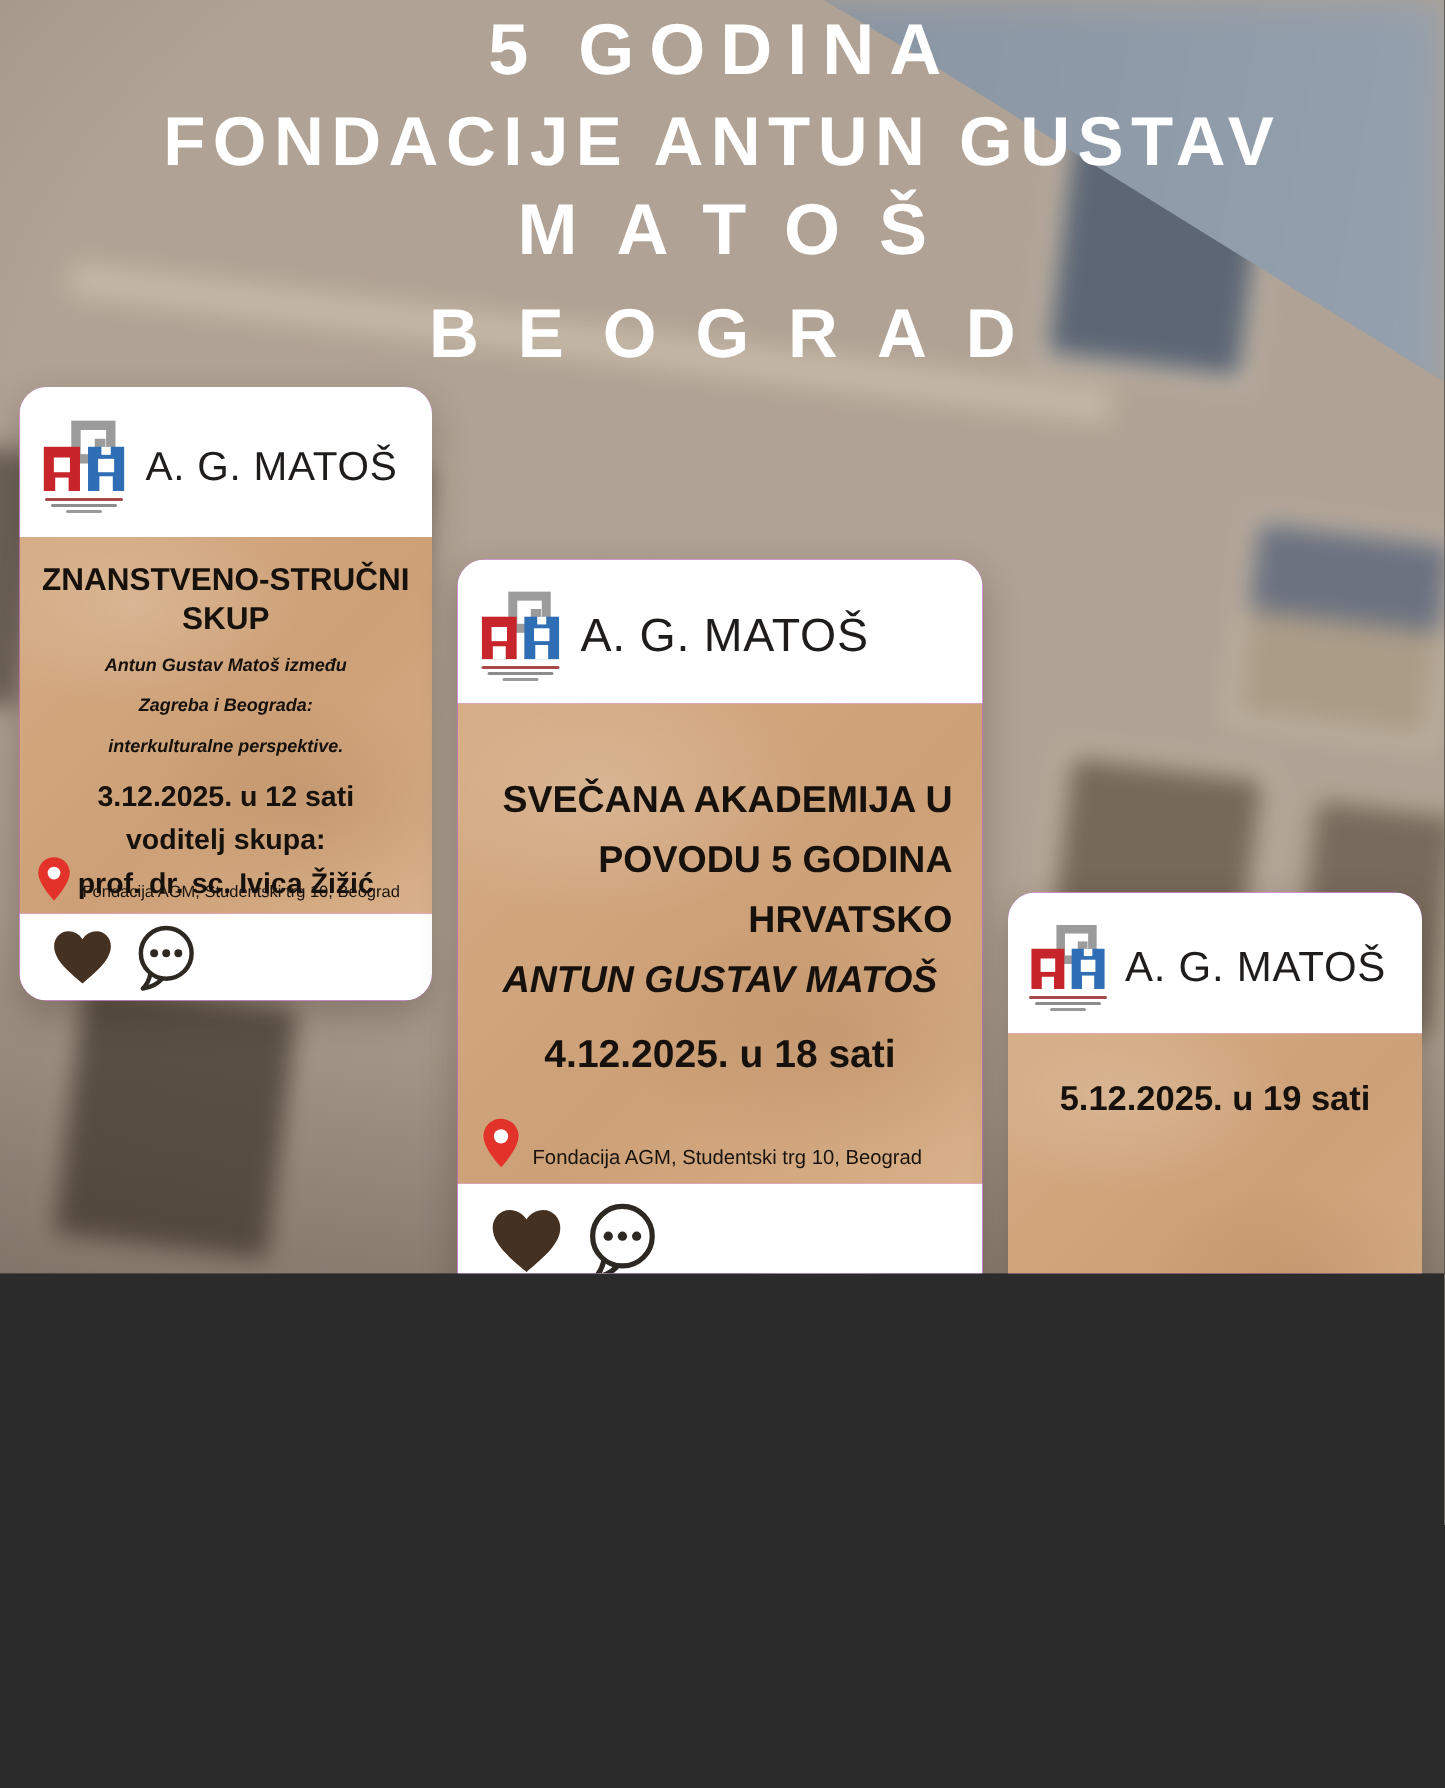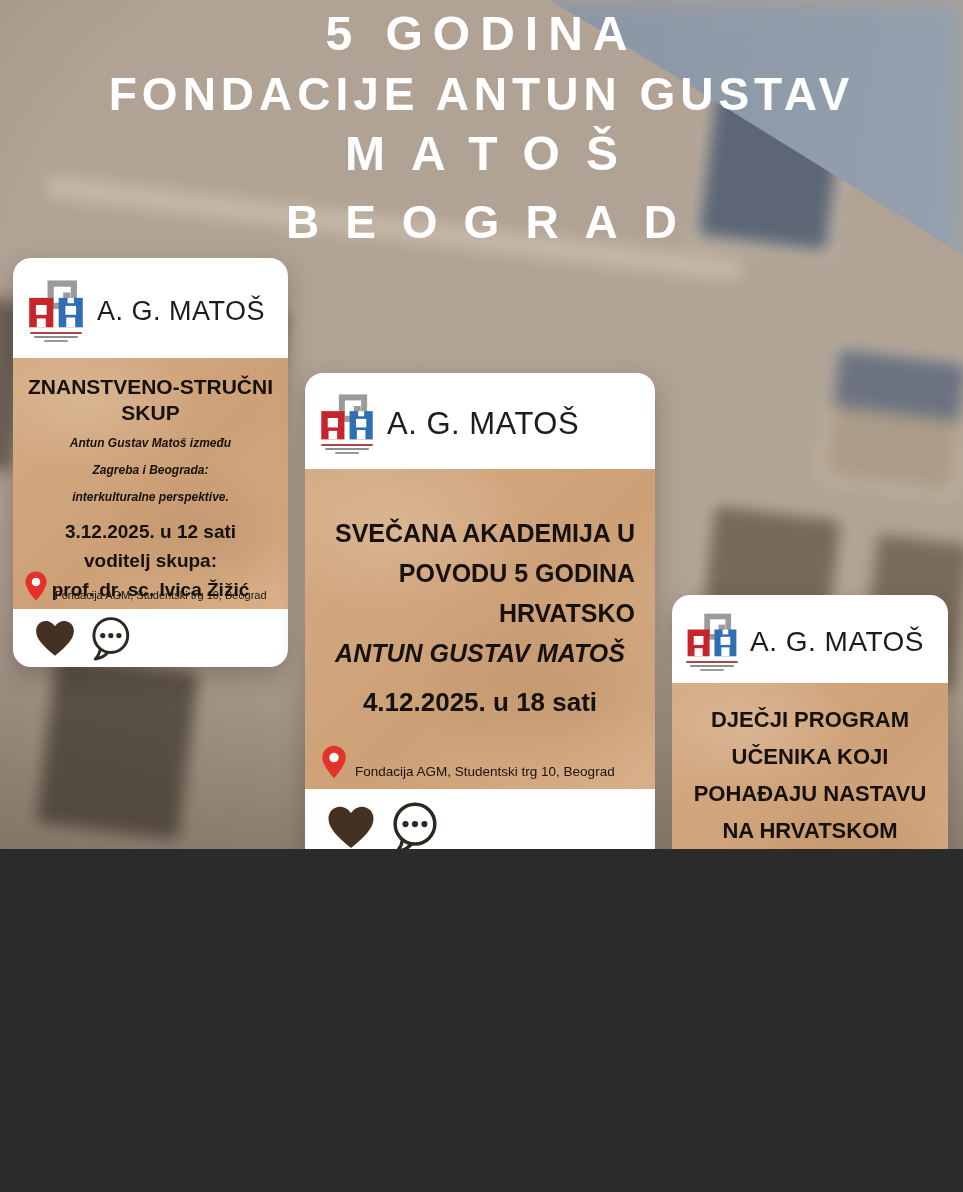--- a/index.html
+++ b/index.html
@@ -289,26 +289,20 @@
           </svg>
         <div class="agm-caption">
             <i></i>
             <i></i>
             <i></i>
           </div>
       </div>
       <div class="account">A. G. MATOŠ</div>
     </div>
     <div class="card-body">
-      <div class="heading">
-        <div>DJEČJI PROGRAM</div>
-        <div>UČENIKA KOJI</div>
-        <div>POHAĐAJU NASTAVU</div>
-        <div>NA HRVATSKOM JEZIKU</div>
-      </div>
       <div class="datetime-block">5.12.2025. u 19 sati</div>
       <div class="location-row">
         <svg class="pin" width="34" height="42">
             <use href="#pin-glyph" width="34" height="42"></use>
           </svg>
         <span class="location-text">Fondacija AGM, Studentski trg 10, Beograd</span>
       </div>
     </div>
     <div class="card-footer">
       <svg width="48" height="44">

